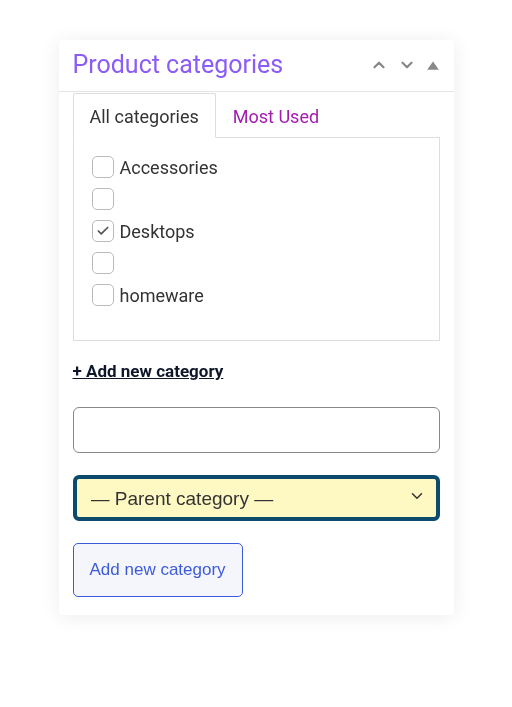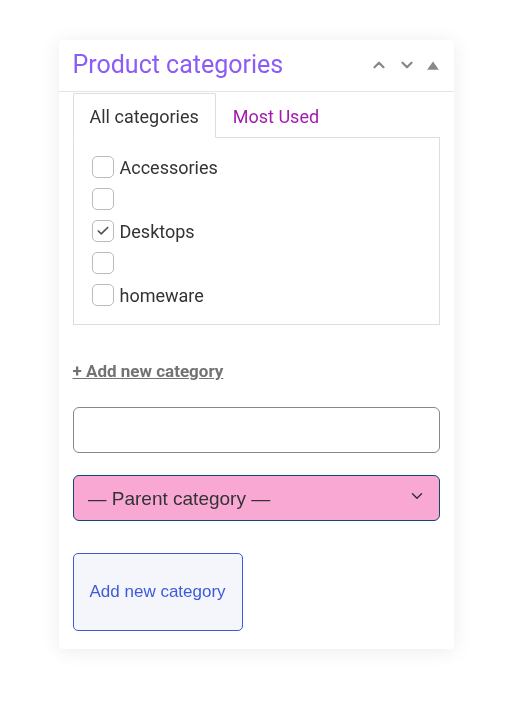--- a/index.html
+++ b/index.html
@@ -78,21 +78,21 @@
     }
     .category-item {
       display: flex;
       align-items: center;
       gap: 6px;
       margin-bottom: 10px;
       font-size: 18px;
       color: #333;
     }
     .category-item:last-child {
-      margin-bottom: 0;
+      margin-bottom: 16px;
       text-align: center;
     }
     .checkbox {
       width: 22px;
       height: 22px;
       border: 1.5px solid #bbb;
       border-radius: 5px;
       display: inline-flex;
       align-items: center;
       justify-content: center;
@@ -100,22 +100,22 @@
       flex-shrink: 0;
     }
     .checkbox.checked svg {
       display: block;
     }
     .checkbox svg {
       display: none;
     }
     .add-new-link {
       display: inline-block;
-      margin-top: 36px;
-      color: #737373;
+      margin-top: 20px;
+      color: #0f172a;
       font-size: 17px;
       font-weight: 700;
       text-decoration: underline;
       cursor: pointer;
     }
     .text-input {
       width: 100%;
       height: 46px;
       border: 1px solid #888;
       border-radius: 6px;
@@ -123,43 +123,43 @@
       padding: 0 12px;
       font-size: 16px;
     }
     .select-wrapper {
       position: relative;
       margin-top: 22px;
     }
     .select-input {
       width: 100%;
       height: 46px;
-      border: 1px solid #0c4a6e;
+      border: 4px solid #0c4a6e;
       border-radius: 6px;
       padding: 0 40px 0 14px;
       font-size: 19px;
       color: #333;
       appearance: none;
-      background: #f9a8d4;
+      background: #fef9c3;
       cursor: pointer;
     }
     .select-arrow {
       position: absolute;
       right: 14px;
       top: 50%;
       transform: translateY(-50%);
       pointer-events: none;
       color: #333;
     }
     .add-btn {
-      margin-top: 32px;
+      margin-top: 22px;
       border: 1px solid #3b5bdb;
       background: #f5f6fb;
       color: #3b5bdb;
-      padding: 28px 16px;
+      padding: 16px 16px;
       font-size: 17px;
       border-radius: 5px;
       cursor: pointer;
       text-align: right;
     }
   </style>
 </head>
 <body>
 
 <div class="panel">

